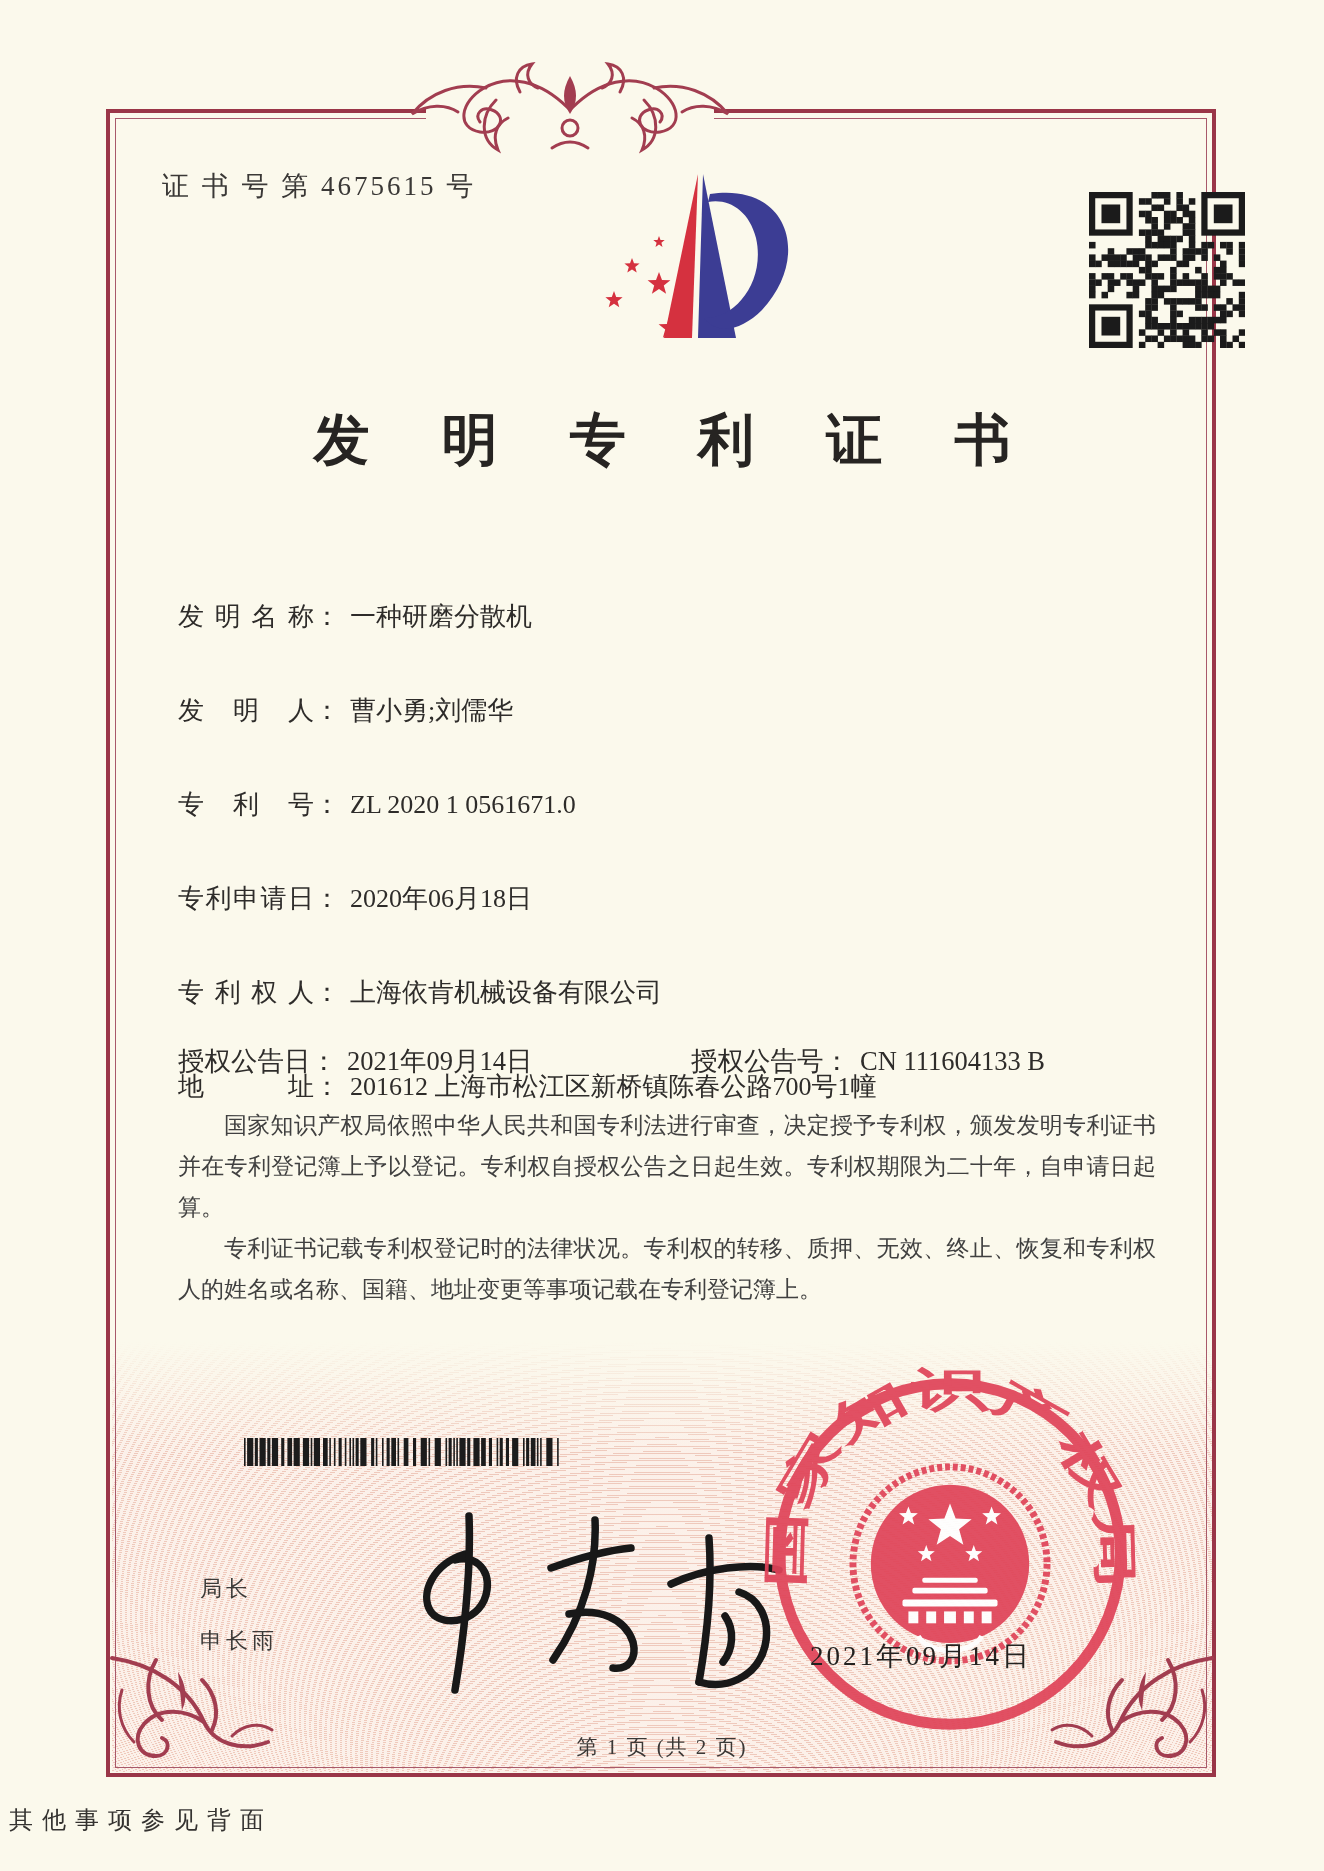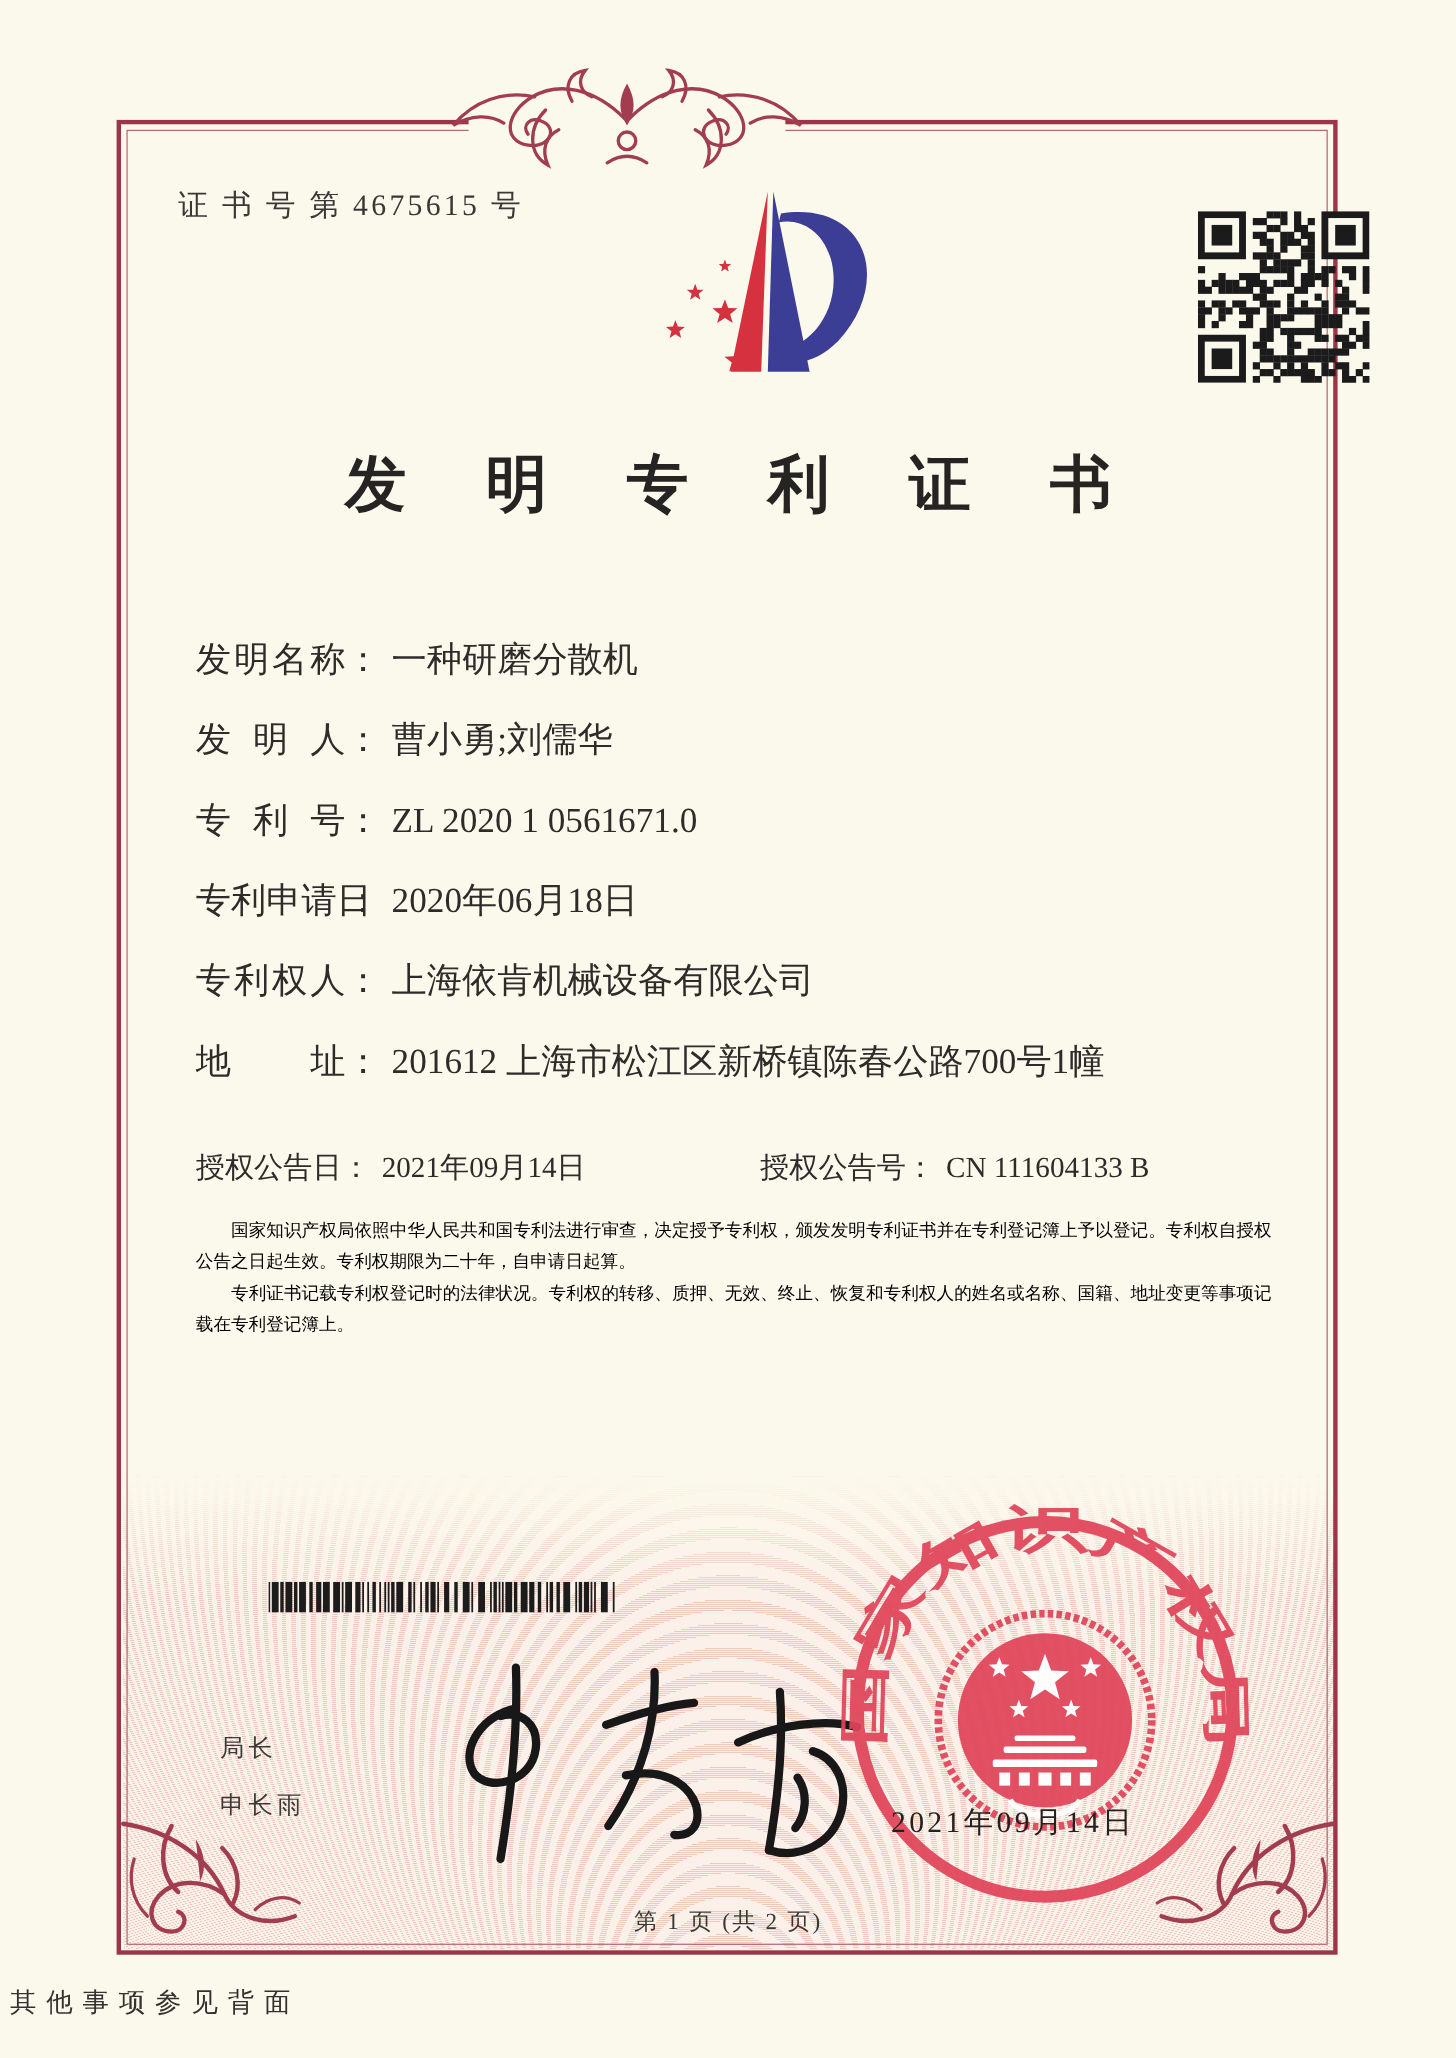--- a/index.html
+++ b/index.html
@@ -34,32 +34,32 @@
   }
   .logo{left:552px;top:160px;z-index:3;}
   .qr{left:1089px;top:192px;width:156px;height:156px;z-index:3;}
   .title{
     left:0;top:403px;width:100%;text-align:center;z-index:3;
     font-size:56px;font-weight:bold;color:#262422;
     letter-spacing:0.52em;text-indent:0.52em;
   }
   
   .fields{left:178px;top:578px;width:1000px;z-index:3;}
-  .frow{height:73px;font-size:32px;white-space:nowrap;}
+  .frow{height:73px;font-size:26px;white-space:nowrap;margin-top:21px;}
   .flabel{
     display:inline-block;width:136px;vertical-align:bottom;
     text-align:justify;text-align-last:justify;text-justify:inter-character;
   }
   .fcolon{display:inline-block;margin-right:10px;}
   .grant-row{left:178px;top:1043px;width:1000px;font-size:26.5px;white-space:nowrap;z-index:3;}
   .grant-right{position:absolute;left:513px;top:0;text-align:center;}
   
   .bodytext{
     left:178px;top:1106px;width:978px;z-index:3;
-    font-size:16px;line-height:1.78;text-align:justify;color:#000000;
+    font-size:23px;line-height:1.78;text-align:justify;color:#404040;
   }
   .bodytext p{margin:0;text-indent:2em;}
   
   .barcode{left:244px;top:1438px;z-index:3;}
   .director{
     left:200px;top:1574px;z-index:3;
     font-family:Liberation Mono, monospace;
     font-size:22px;color:#3c3a38;letter-spacing:4px;
   }
   .director .name{margin-top:22px;}

